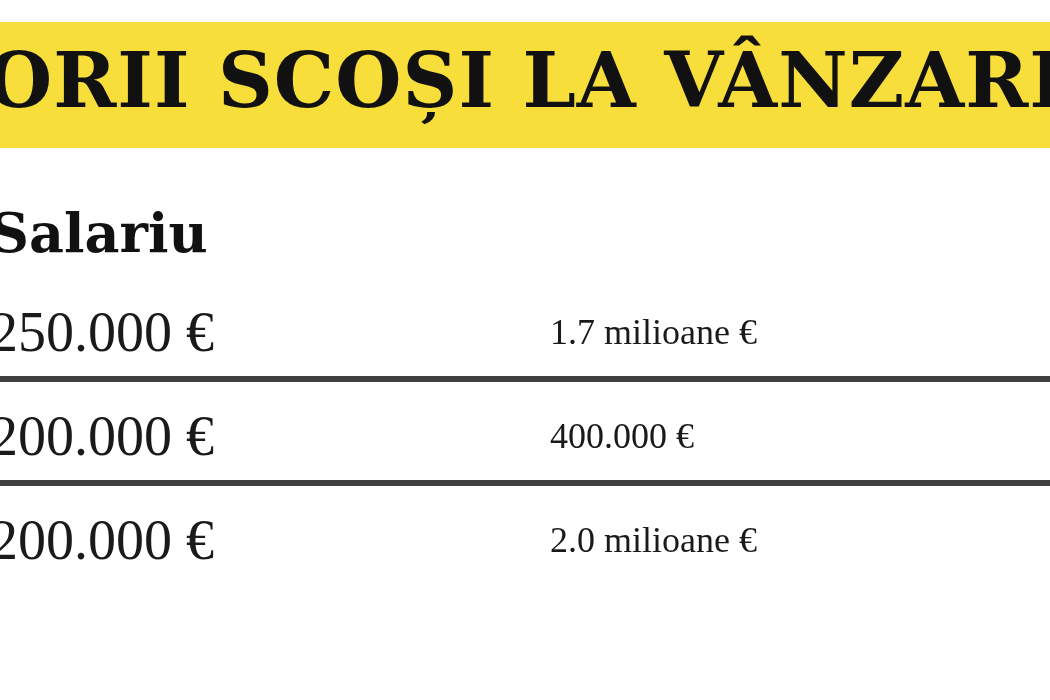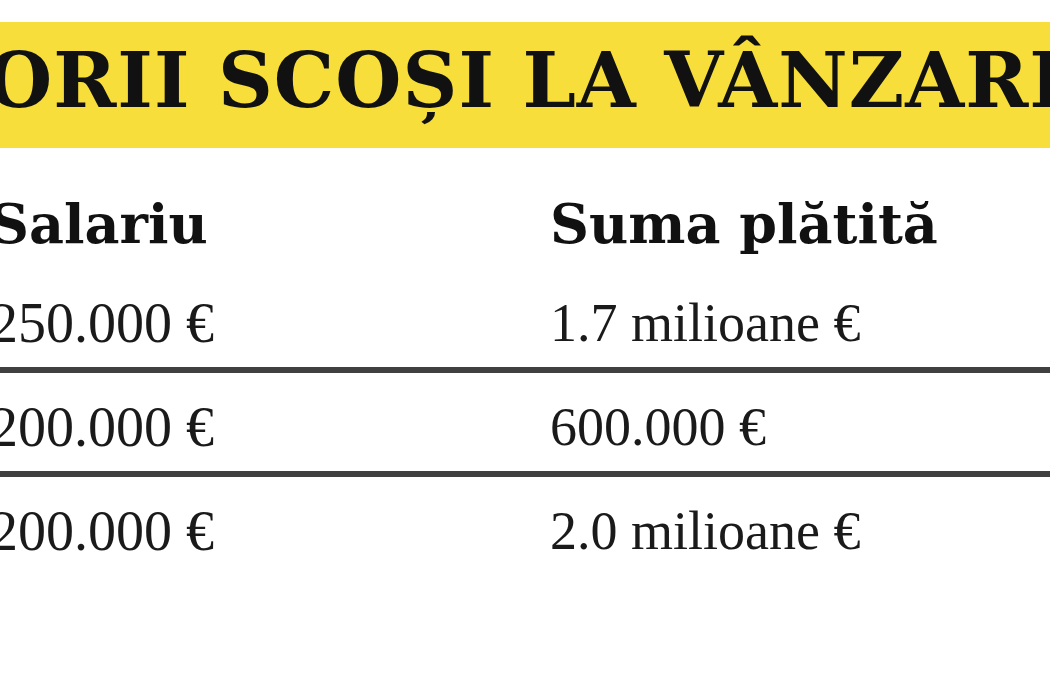--- a/index.html
+++ b/index.html
@@ -42,21 +42,21 @@
     font-size: 76px;
     line-height: 86px;
     letter-spacing: 1px;
     color: #111111;
   }
 
   
   .table {
     position: absolute;
     left: 0;
-    top: 147px;
+    top: 156px;
     width: 1050px;
   }
   .row {
     display: flex;
     align-items: flex-end;
     width: 1050px;
     box-sizing: border-box;
   }
   .row.head {
     height: 116px;
@@ -93,49 +93,48 @@
     padding-bottom: 10px;
   }
   .data .cell {
     font-family: "Liberation Serif", serif;
     font-weight: 400;
     font-size: 56px;
     line-height: 60px;
     color: #1a1a1a;
   }
   .data .col-2 {
-    font-size: 54px;
+    font-size: 36px;
   }
 
   
 </style>
 </head>
 <body>
 
 <div class="infographic">
 
   <div class="banner">
     <div class="banner-title">ORII SCOȘI LA VÂNZARE</div>
   </div>
 
   <div class="table">
 
     <div class="row head">
       <div class="cell col-1">Salariu</div>
-      <div class="cell col-2">Suma plătită</div>
     </div>
 
     <div class="row data first">
       <div class="cell col-1">250.000 €</div>
       <div class="cell col-2">1.7 milioane €</div>
     </div>
 
     <div class="row data">
       <div class="cell col-1">200.000 €</div>
-      <div class="cell col-2">600.000 €</div>
+      <div class="cell col-2">400.000 €</div>
     </div>
 
     <div class="row data">
       <div class="cell col-1">200.000 €</div>
       <div class="cell col-2">2.0 milioane €</div>
     </div>
 
 
   </div>
 </div>

